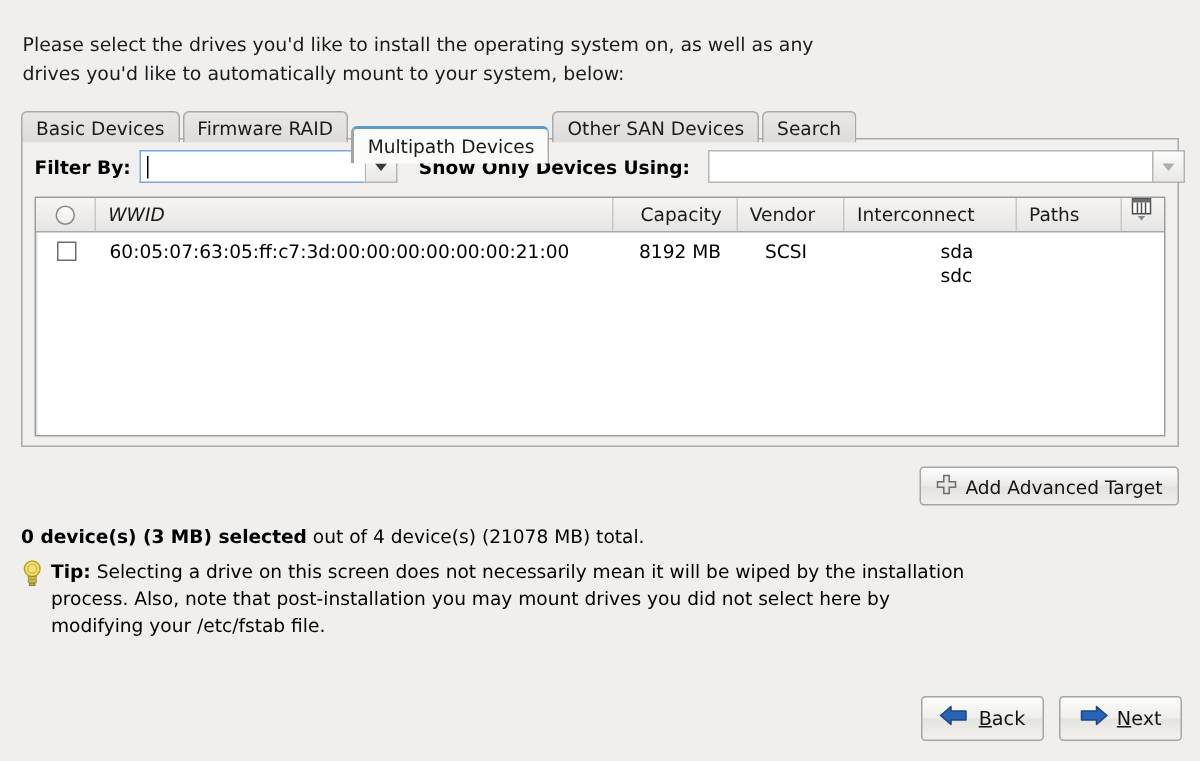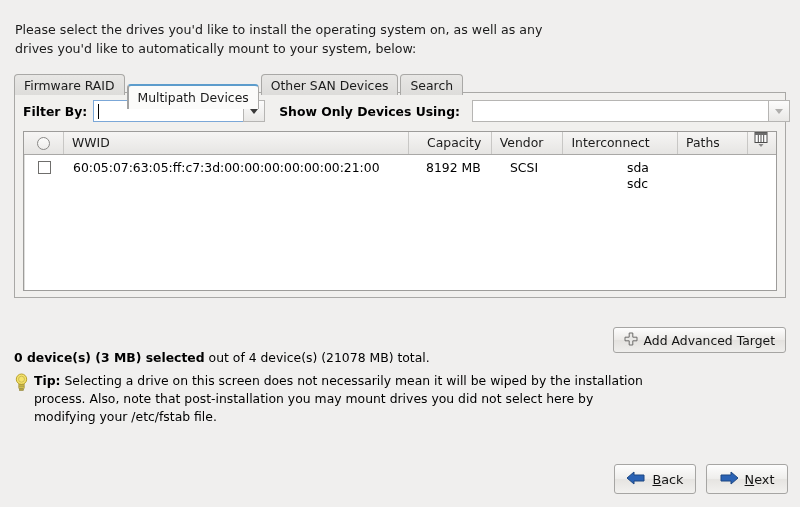--- a/index.html
+++ b/index.html
@@ -162,21 +162,21 @@
     line-height: 22px;
     font-size: 12.4px;
     color: #1b1b1b;
     padding-left: 8px;
     border-right: 1px solid #c8c7c5;
     box-sizing: border-box;
     overflow: hidden;
     white-space: nowrap;
   }
   .th.sel { width: 41px; padding-left: 0; display:flex; align-items:center; justify-content:center;}
-  .th.wwid { width: 353px; }
+  .th.wwid { width: 353px; font-style: italic; }
   .th.cap  { width: 84px; text-align: center; }
   .th.ven  { width: 73px; }
   .th.inter{ width: 117px; }
   .th.paths{ width: 71px; }
   .th.colpick {
     width: 29px;
     padding-left: 0;
     border-right: none;
     display: flex;
     align-items: center;
@@ -218,21 +218,20 @@
     box-sizing: border-box;
   }
 
   
   .adv-row {
     position: absolute;
     left: 0; top: 311px;
     width: 786px;
     display: flex;
     justify-content: flex-end;
-    margin-top: 16px;
   }
   .btn {
     background: linear-gradient(to bottom, #fdfdfd 0%, #eceae8 48%, #e4e2df 52%, #efeeec 100%);
     border: 1px solid #a6a5a3;
     border-radius: 3px;
     font-size: 12.4px;
     color: #141414;
     display: inline-flex;
     align-items: center;
     justify-content: center;
@@ -295,20 +294,23 @@
 <body>
 
 <div class="intro">
   <div>Please select the drives you'd like to install the operating system on, as well as any</div>
   <div>drives you'd like to automatically mount to your system, below:</div>
 </div>
 
 <div class="notebook">
 
   <div class="tabstrip">
+    <div class="tab">
+      <span>Basic Devices</span>
+    </div>
     <div class="tab">
       <span>Firmware RAID</span>
     </div>
     <div class="tab active">
       <span>Multipath Devices</span>
     </div>
     <div class="tab">
       <span>Other SAN Devices</span>
     </div>
     <div class="tab">

